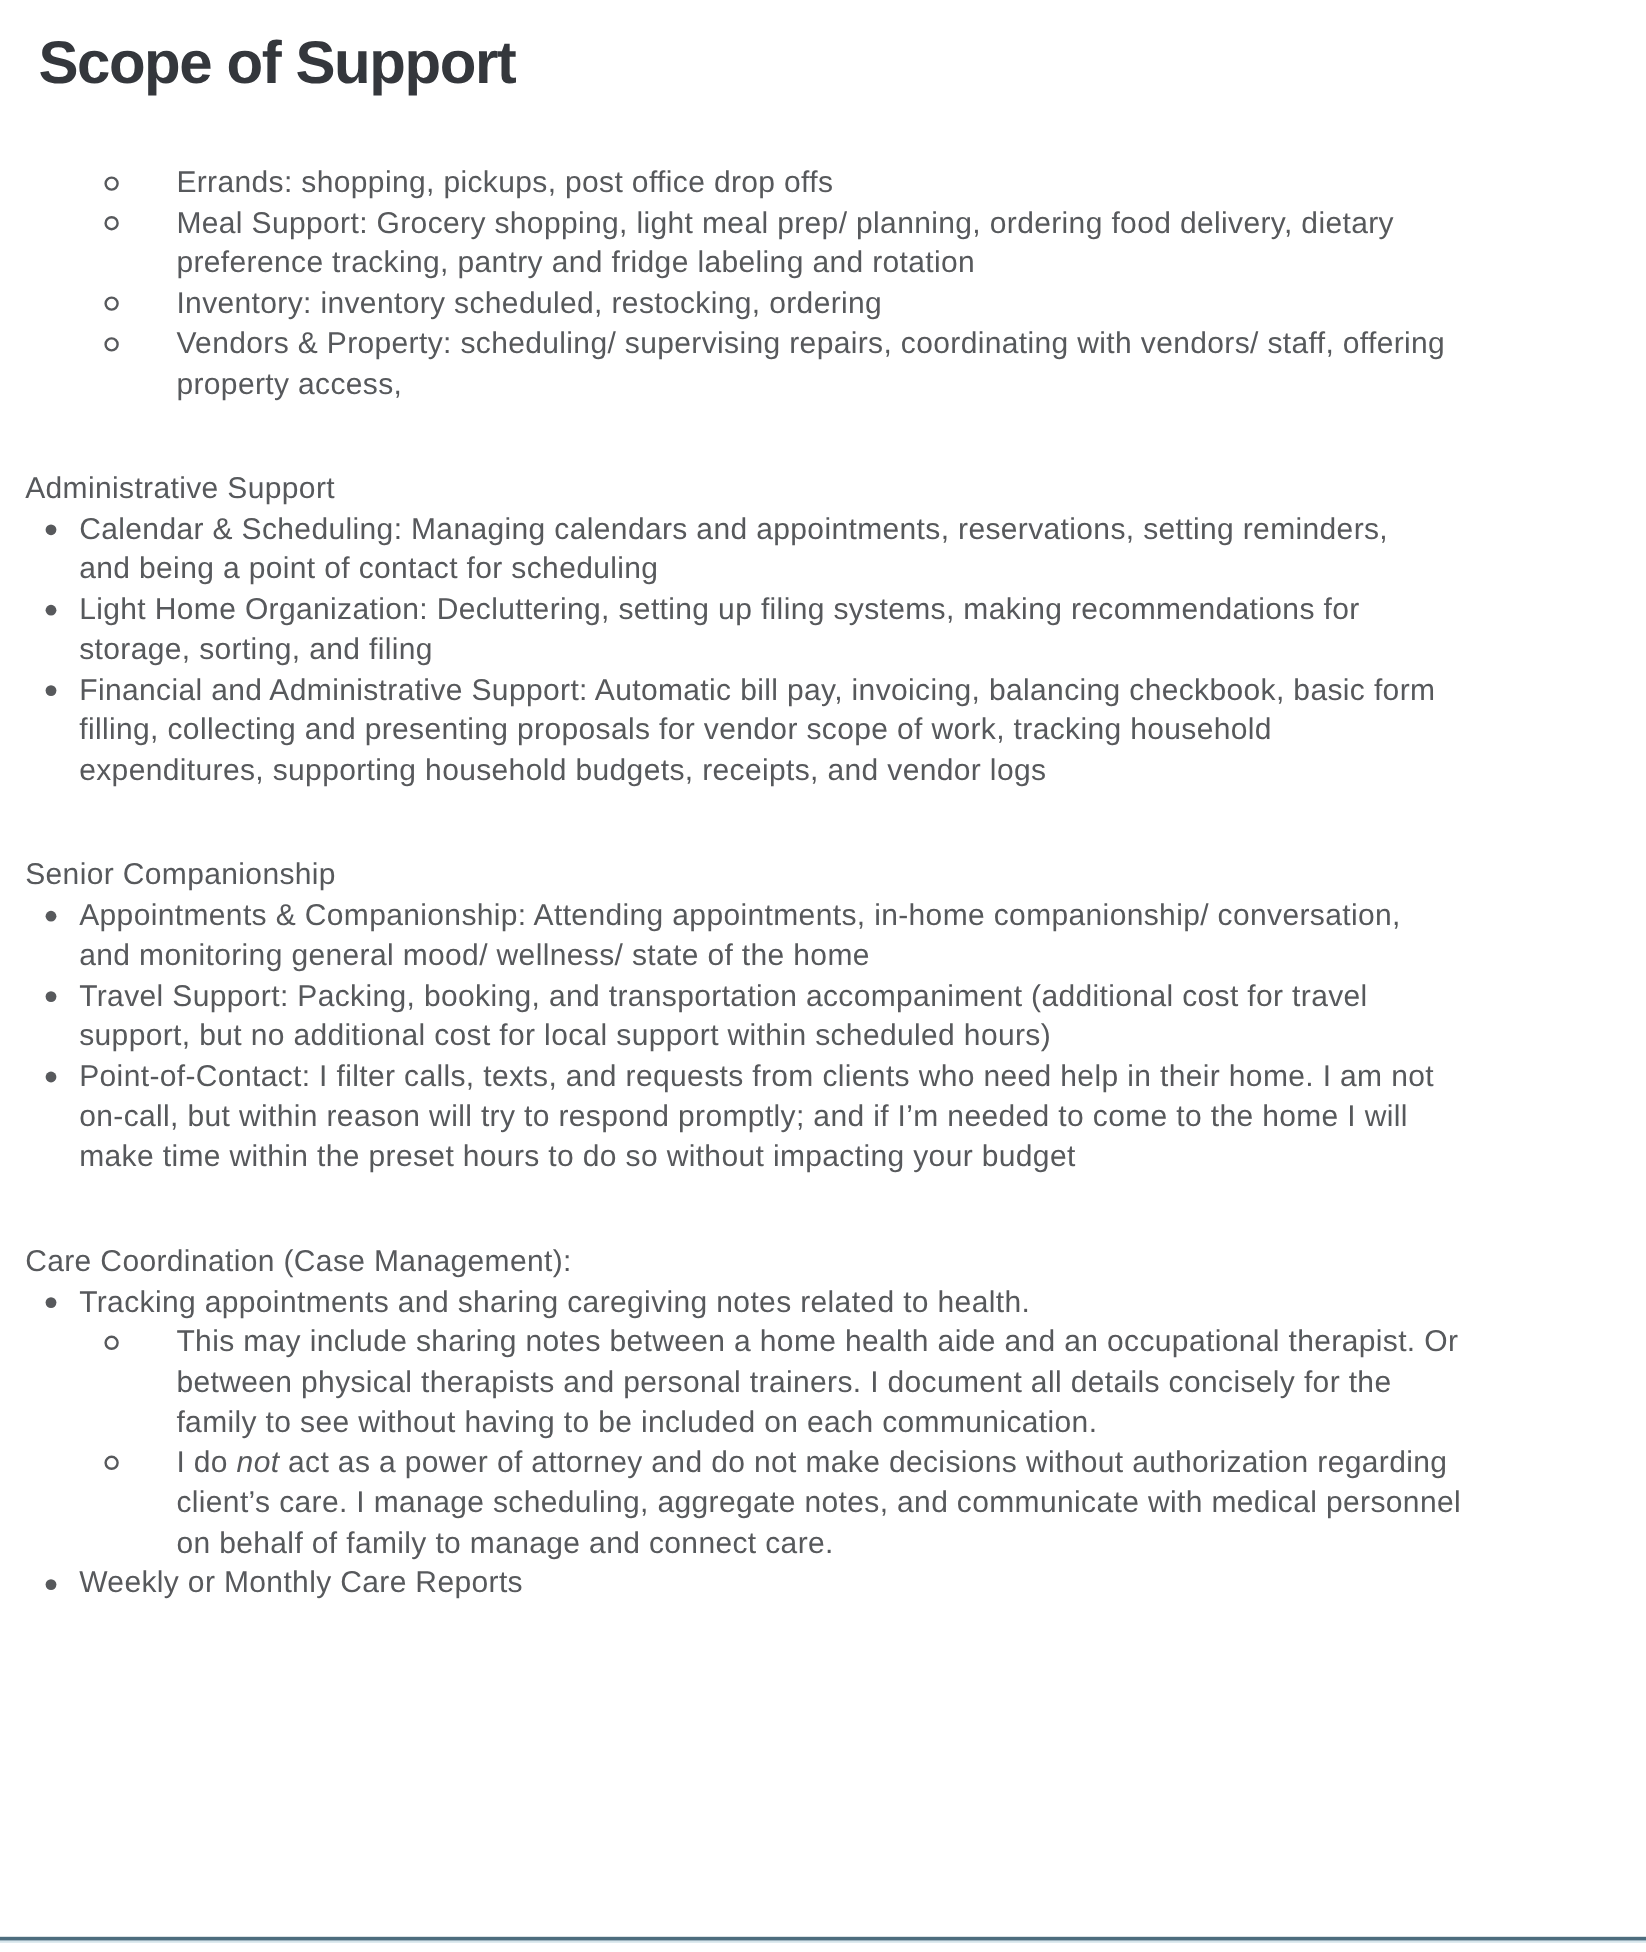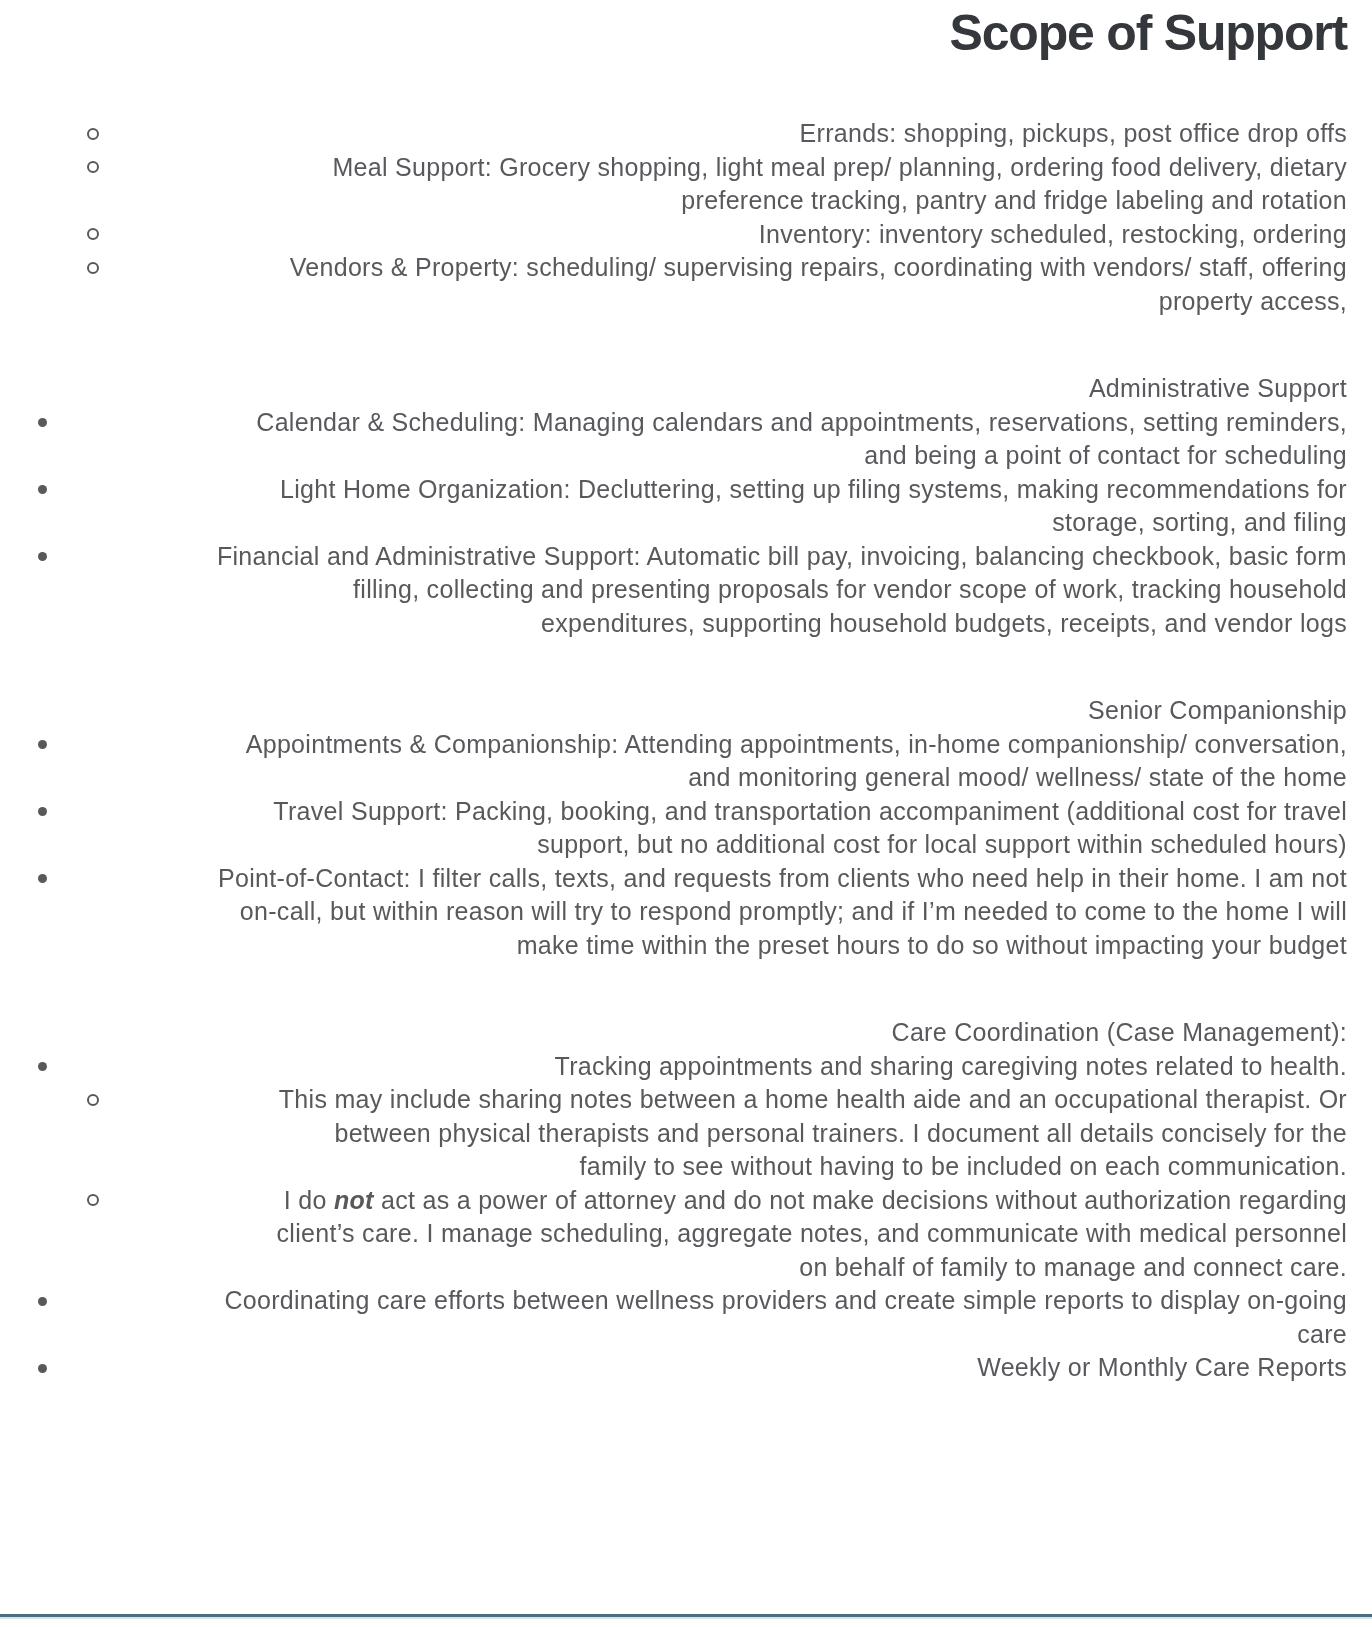--- a/index.html
+++ b/index.html
@@ -8,22 +8,21 @@
     width: 1372px;
     font-family: "Liberation Sans", "DejaVu Sans", sans-serif;
     -webkit-font-smoothing: antialiased;
   }
   .page {
     position: relative;
     width: 1372px;
     height: 1627px;
     overflow: hidden;
     background: #ffffff;
-    padding: 2px 25px 0 21px;
-    text-align: right;
+    padding: 21px 25px 0 21px;
   }
   .page-title {
     margin-left: 11px;
     margin-top: 4px;
     font-size: 50px;
     line-height: 1.1;
     font-weight: 700;
     letter-spacing: -1.2px;
     color: var(--title-color, #34373c);
   }
@@ -57,21 +56,21 @@
     width: 9px; height: 9px; border-radius: 50%;
     background: var(--body-color, #57595c);
     top: 12.5px;
   }
   .marker.circle {
     width: 12px; height: 12px; border-radius: 50%;
     border: 2.4px solid var(--body-color, #57595c);
     background: transparent;
     top: 10.5px;
   }
-  em { font-style: italic; font-weight: bold; }
+  em { font-style: italic; font-weight: normal; }
   .bottom-rule {
     position: absolute;
     left: 0; right: 0; bottom: 10px;
     height: 3px;
     background: var(--rule-color, #4d6d7e);
     box-shadow: 0 2px 0 var(--rule-glow-color, #d6e5eb);
   }
 </style>
 </head>
 <body>
@@ -102,19 +101,18 @@
           <li class="item l1"><span class="marker disc"></span><span class="item-text"><span>Travel Support: Packing, booking, and transportation accompaniment (additional cost for travel support, but no additional cost for local support within scheduled hours)</span></span></li>
           <li class="item l1"><span class="marker disc"></span><span class="item-text"><span>Point-of-Contact: I filter calls, texts, and requests from clients who need help in their home. I am not on-call, but within reason will try to respond promptly; and if I’m needed to come to the home I will make time within the preset hours to do so without impacting your budget</span></span></li>
         </ul>
       </section>
       <section class="section">
         <div class="section-heading">Care Coordination (Case Management):</div>
         <ul class="items">
           <li class="item l1"><span class="marker disc"></span><span class="item-text"><span>Tracking appointments and sharing caregiving notes related to health.</span></span></li>
           <li class="item l2"><span class="marker circle"></span><span class="item-text"><span>This may include sharing notes between a home health aide and an occupational therapist. Or between physical therapists and personal trainers. I document all details concisely for the family to see without having to be included on each communication.</span></span></li>
           <li class="item l2"><span class="marker circle"></span><span class="item-text"><span>I do </span><em>not</em><span> act as a power of attorney and do not make decisions without authorization regarding client’s care. I manage scheduling, aggregate notes, and communicate with medical personnel on behalf of family to manage and connect care.</span></span></li>
-          <li class="item l1"><span class="marker disc"></span><span class="item-text"><span>Coordinating care efforts between wellness providers and create simple reports to display on-going care</span></span></li>
           <li class="item l1"><span class="marker disc"></span><span class="item-text"><span>Weekly or Monthly Care Reports</span></span></li>
         </ul>
       </section>
     </div>
   <div class="bottom-rule"></div>
 </div>
 
 </body></html>

